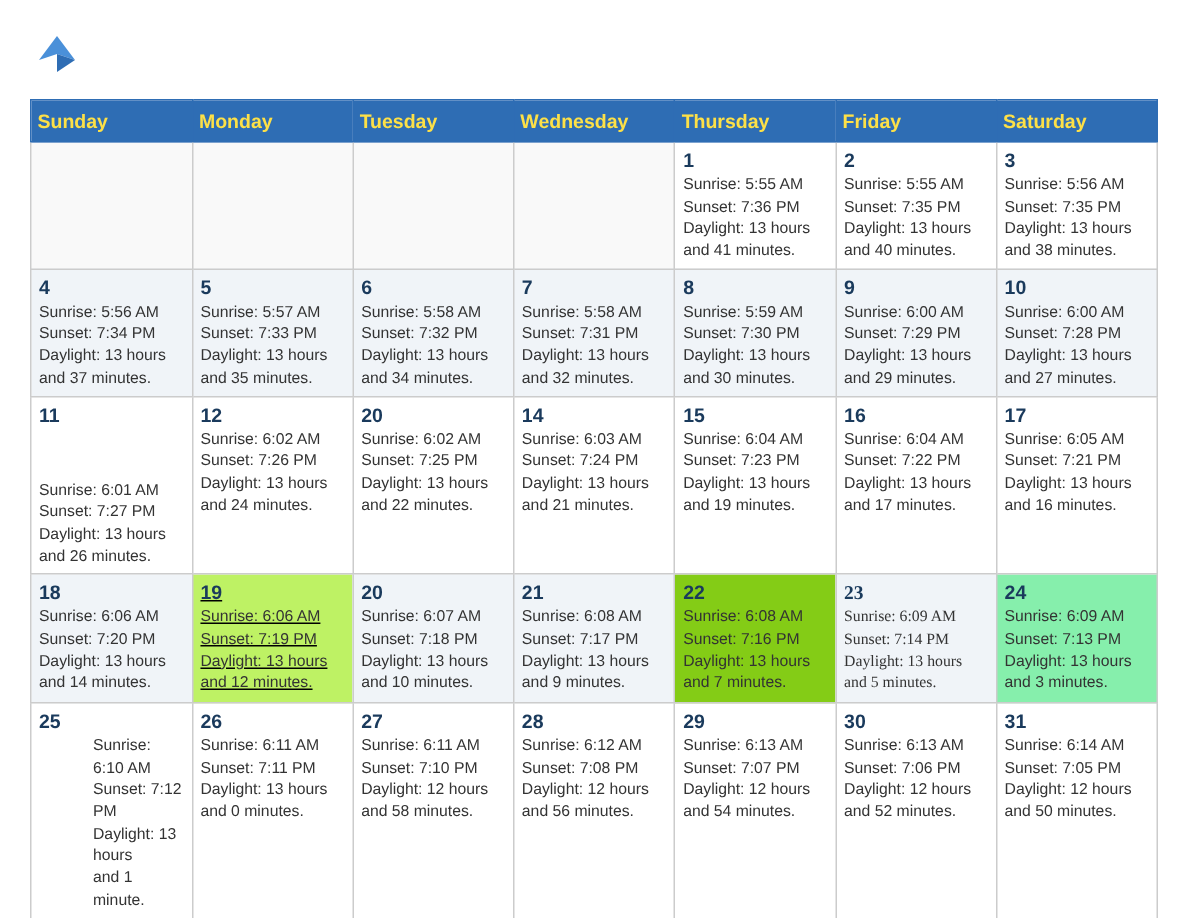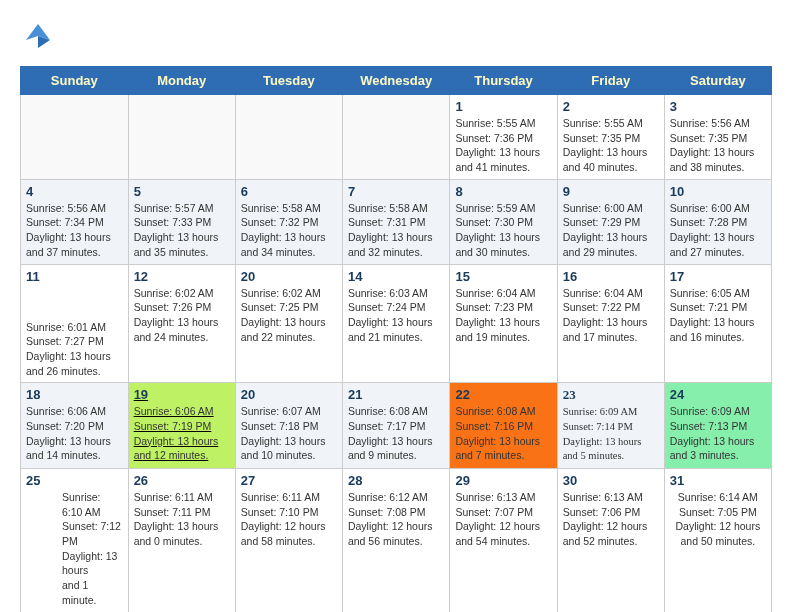--- a/index.html
+++ b/index.html
@@ -46,23 +46,23 @@
       font-size: 16px;
       color: #555;
     }
     .calendar {
       width: 100%;
       border-collapse: collapse;
       font-size: 11px;
     }
     .calendar th {
       background-color: #2e6db4;
-      color: #fef9c3;
+      color: #fde047;
       padding: 6px 4px;
-      text-align: center;
+      text-align: left;
       font-size: 13px;
       font-weight: bold;
       border: 1px solid #2e6db4;
     }
     .calendar td {
       border: 1px solid #ccc;
       vertical-align: top;
       padding: 4px 5px;
       width: 108px;
       min-height: 80px;
@@ -271,21 +271,21 @@
 Daylight: 13 hours
 and 10 minutes.</div>
         </td>
         <td style="background: rgb(240, 244, 248);">
           <span class="day-number">21</span>
           <div class="day-info" style="white-space: pre-line;">Sunrise: 6:08 AM
 Sunset: 7:17 PM
 Daylight: 13 hours
 and 9 minutes.</div>
         </td>
-        <td style="background: #f97316;">
+        <td style="background: #84cc16;">
           <span class="day-number">22</span>
           <div class="day-info" style="white-space: pre-line;">Sunrise: 6:08 AM
 Sunset: 7:16 PM
 Daylight: 13 hours
 and 7 minutes.</div>
         </td>
         <td style="background: rgb(240, 244, 248); font-family: Liberation Serif, serif;">
           <span class="day-number">23</span>
           <div class="day-info" style="white-space: pre-line;">Sunrise: 6:09 AM
 Sunset: 7:14 PM
@@ -338,20 +338,20 @@
         </td>
         <td>
           <span class="day-number">30</span>
           <div class="day-info" style="white-space: pre-line;">Sunrise: 6:13 AM
 Sunset: 7:06 PM
 Daylight: 12 hours
 and 52 minutes.</div>
         </td>
         <td>
           <span class="day-number">31</span>
-          <div class="day-info" style="white-space: pre-line; text-align: center;">Sunrise: 6:14 AM
+          <div class="day-info" style="white-space: pre-line;">Sunrise: 6:14 AM
 Sunset: 7:05 PM
 Daylight: 12 hours
 and 50 minutes.</div>
         </td>
       </tr>
     </tbody>
 </table>
 
 </body></html>

